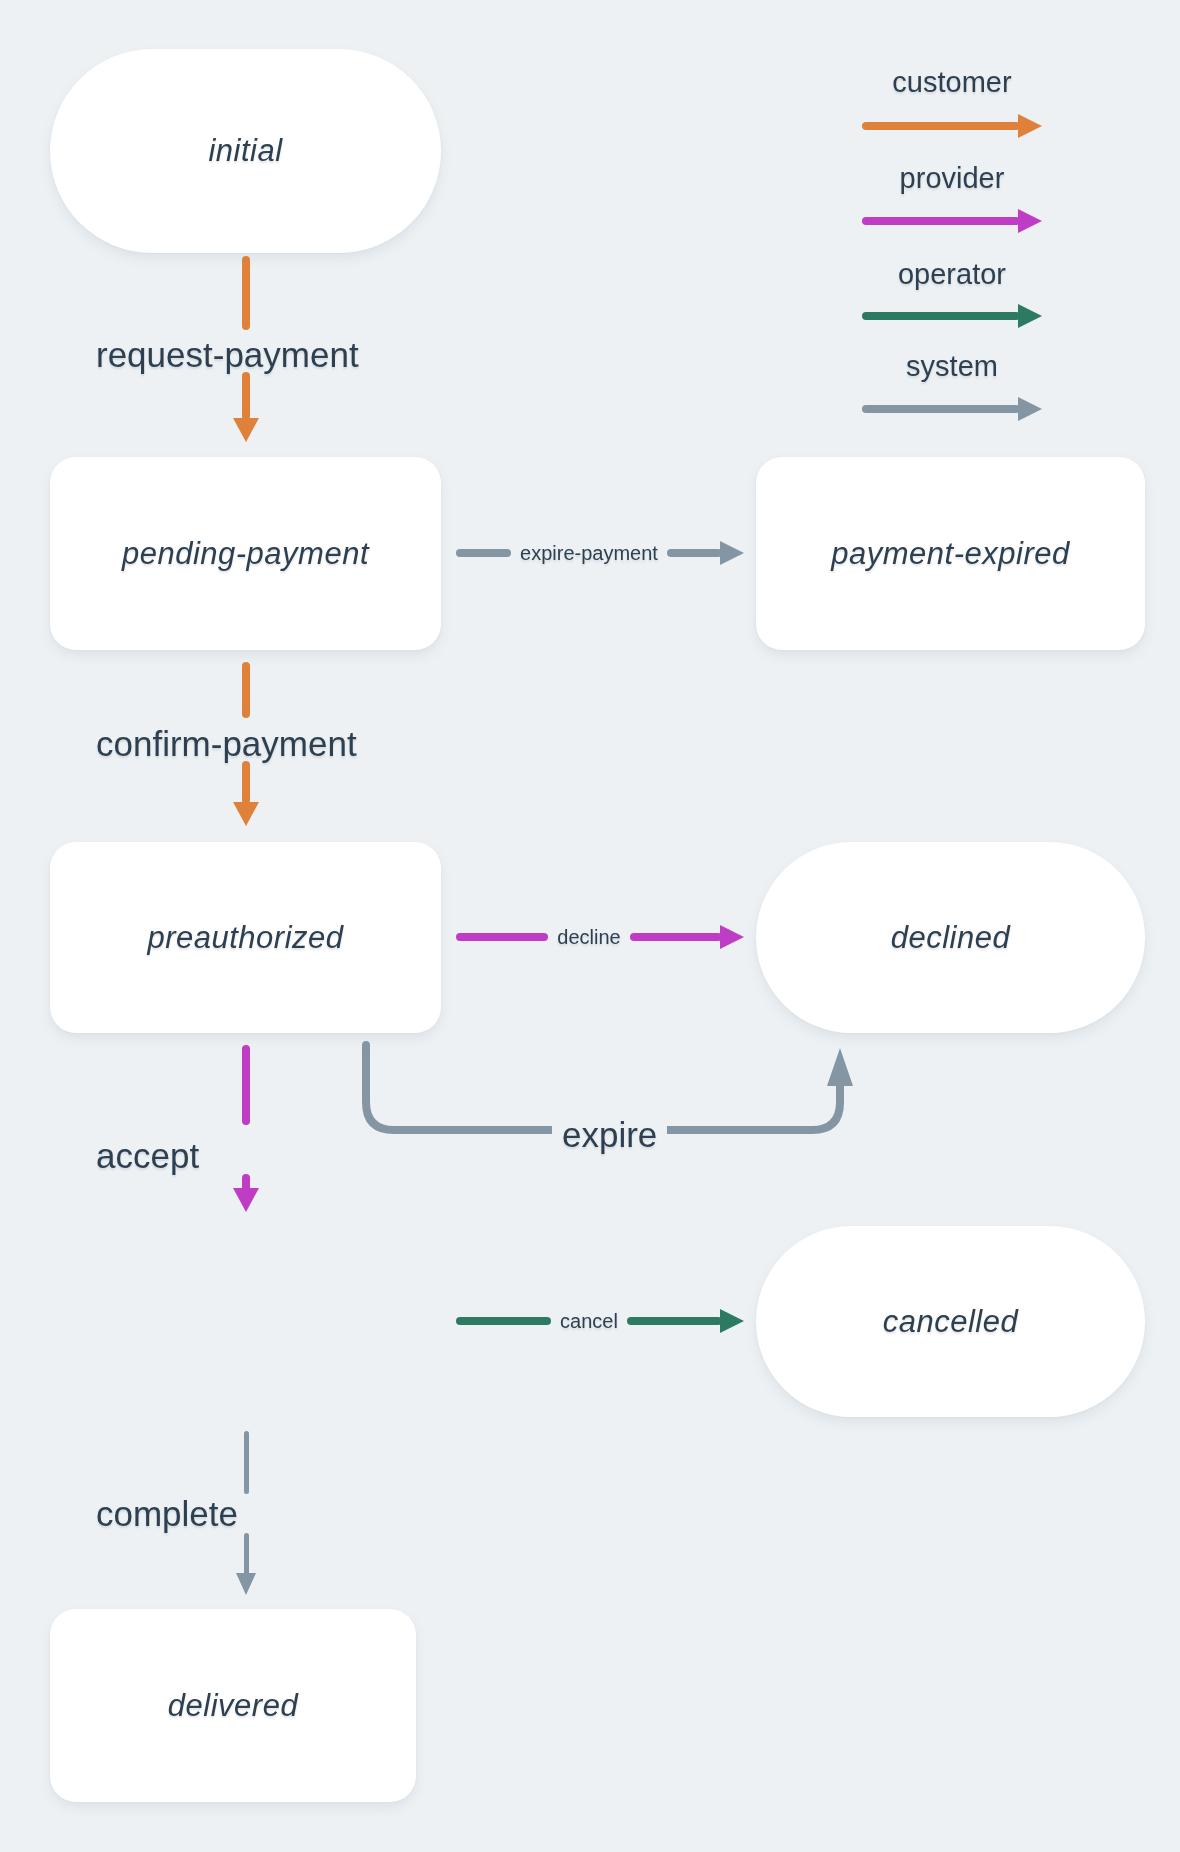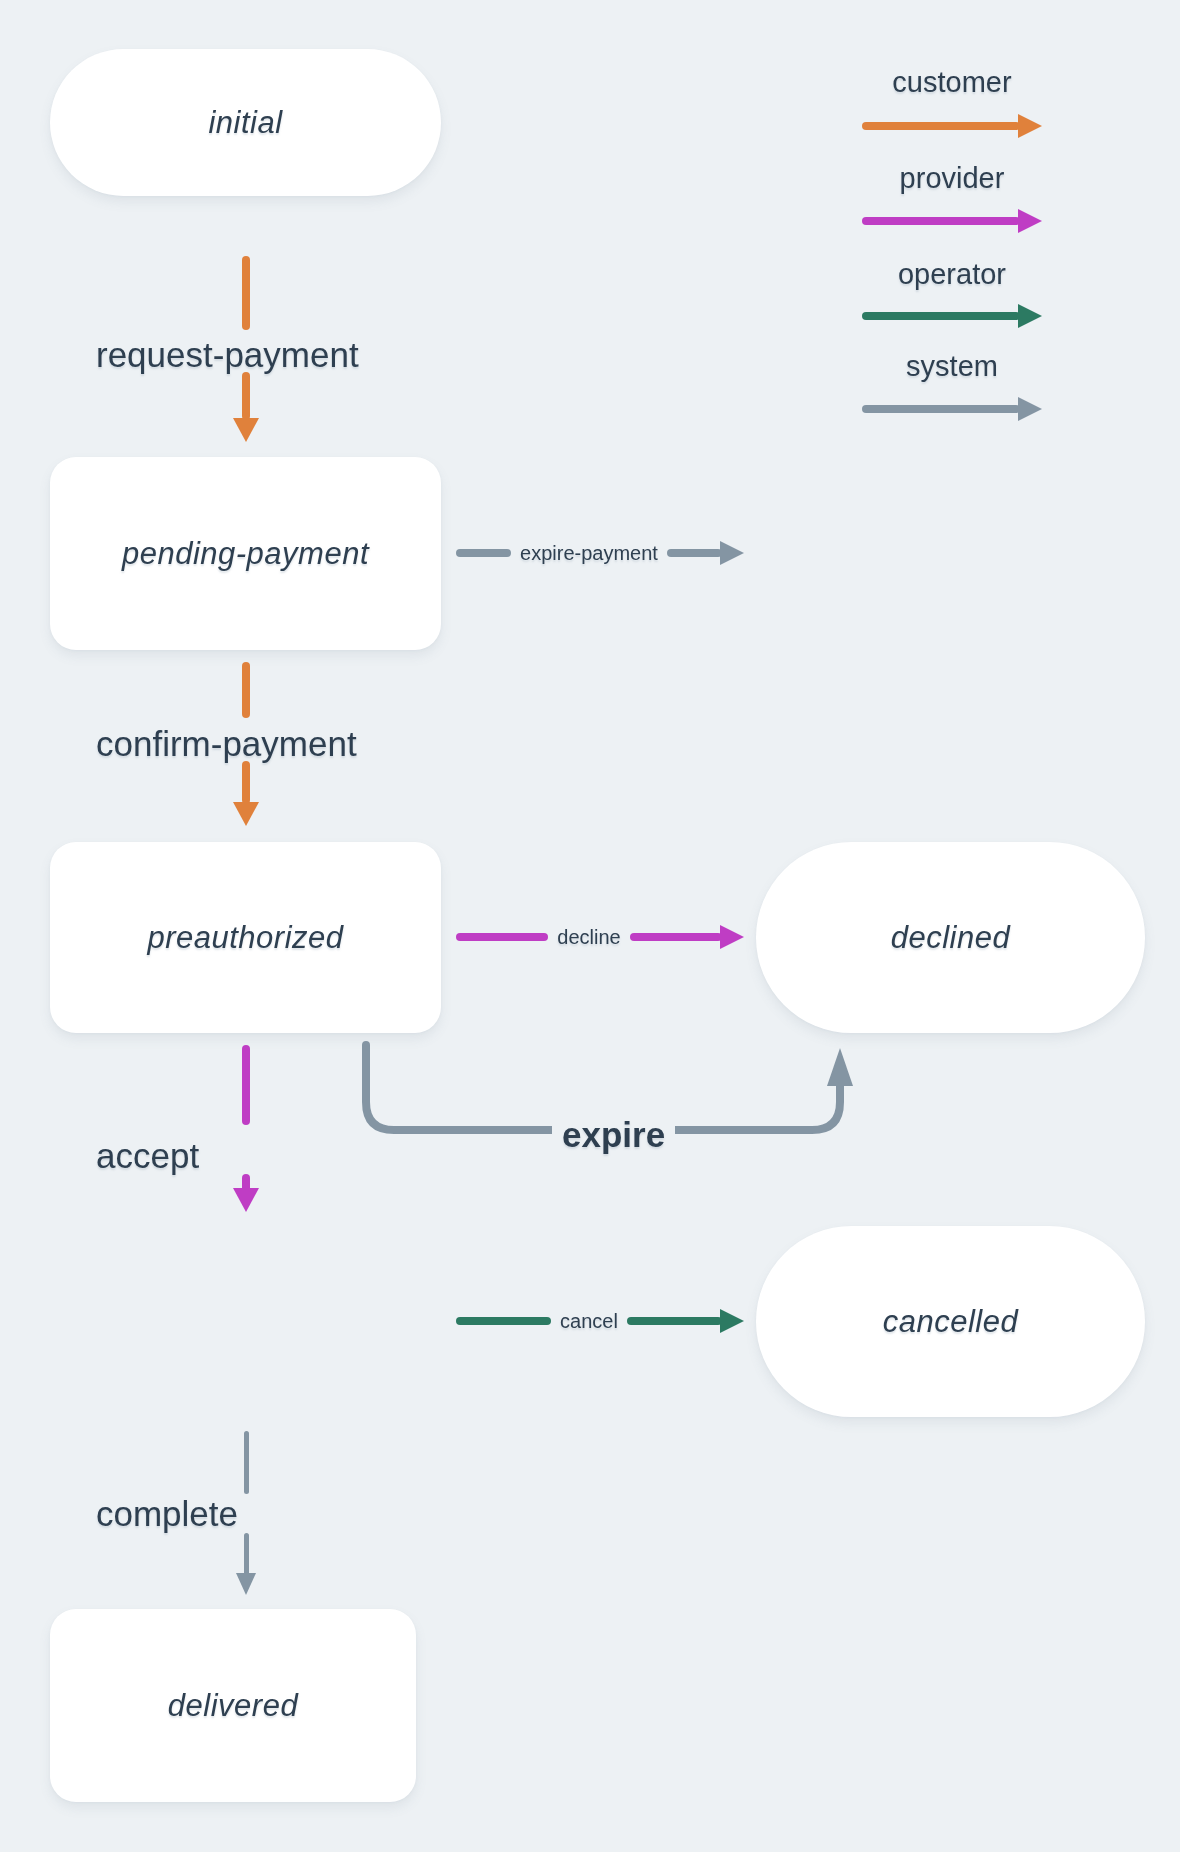--- a/index.html
+++ b/index.html
@@ -67,21 +67,20 @@
     border-top:12px solid transparent; border-bottom:12px solid transparent;
     border-left:24px solid var(--c,#888);
     margin-left:-2px;
   }
   
   #expire-svg{position:absolute; left:300px; top:1030px; color:var(--c,#888);}
   #expire-label{
     position:absolute;
     background:var(--bg,#EDF1F4);
     padding:2px 10px;
-    font-weight:bold;
   }
   
   .legend-label{
     position:absolute;
     left:852px; width:200px;
     text-align:center;
     color:var(--text,#2E3F50);
     font-size:29px;
     text-shadow:0 2px 2px rgba(160,175,190,0.35);
   }
@@ -93,37 +92,40 @@
   .legend-arrow .seg{
     flex:1 1 auto; height:8px; border-radius:4px;
     background:var(--c,#888);
   }
 </style>
 </head>
 <body>
 
 <div id="canvas" style="--bg: #EDF1F4; --node-bg: #FFFFFF; --text: #2E3F50;">
 
-  <div class="node stadium" style="left:50px; top:49px;  width:391px; height:147px;">
+  <div class="node stadium" style="left:50px; top:49px;  width:391px; height:204px;">
     <span>initial</span>
   </div>
 
   <div class="node rect" style="left:50px; top:457px; width:391px; height:193px;">
     <span>pending-payment</span>
   </div>
 
   <div class="node rect" style="left:50px; top:842px; width:391px; height:191px;">
     <span>preauthorized</span>
   </div>
 
 
   <div class="node rect" style="left:50px; top:1609px; width:366px; height:193px;">
     <span>delivered</span>
   </div>
 
+  <div class="node rect" style="left:756px; top:457px; width:389px; height:193px;">
+    <span>payment-expired</span>
+  </div>
 
   <div class="node stadium" style="left:756px; top:842px; width:389px; height:191px;">
     <span>declined</span>
   </div>
 
   <div class="node stadium" style="left:756px; top:1226px; width:389px; height:191px;">
     <span>cancelled</span>
   </div>
 
   <div>

